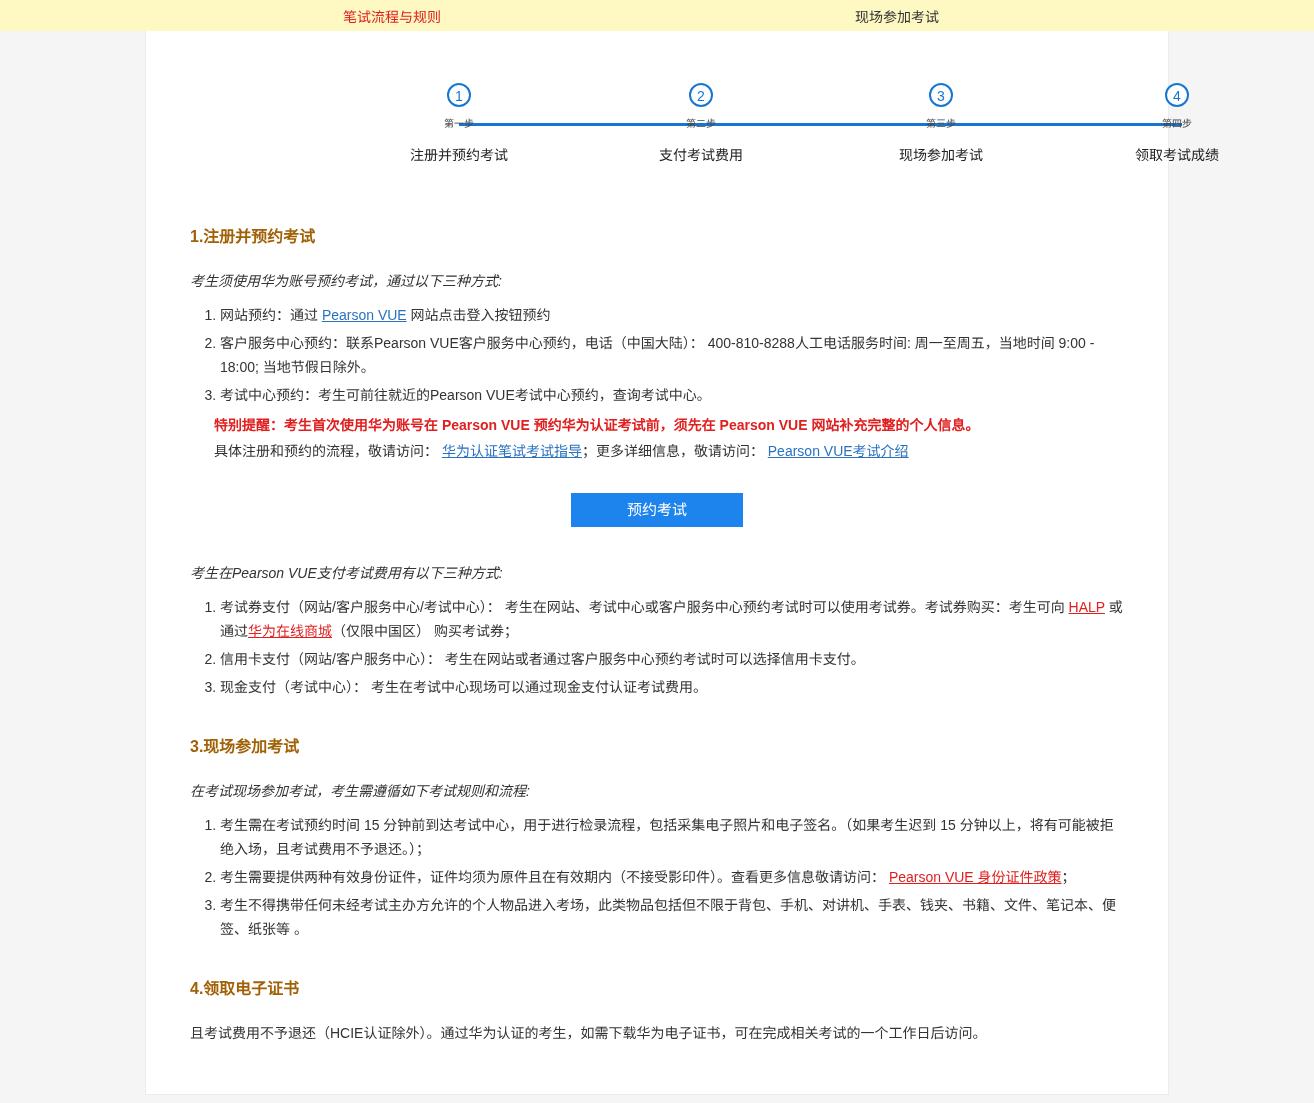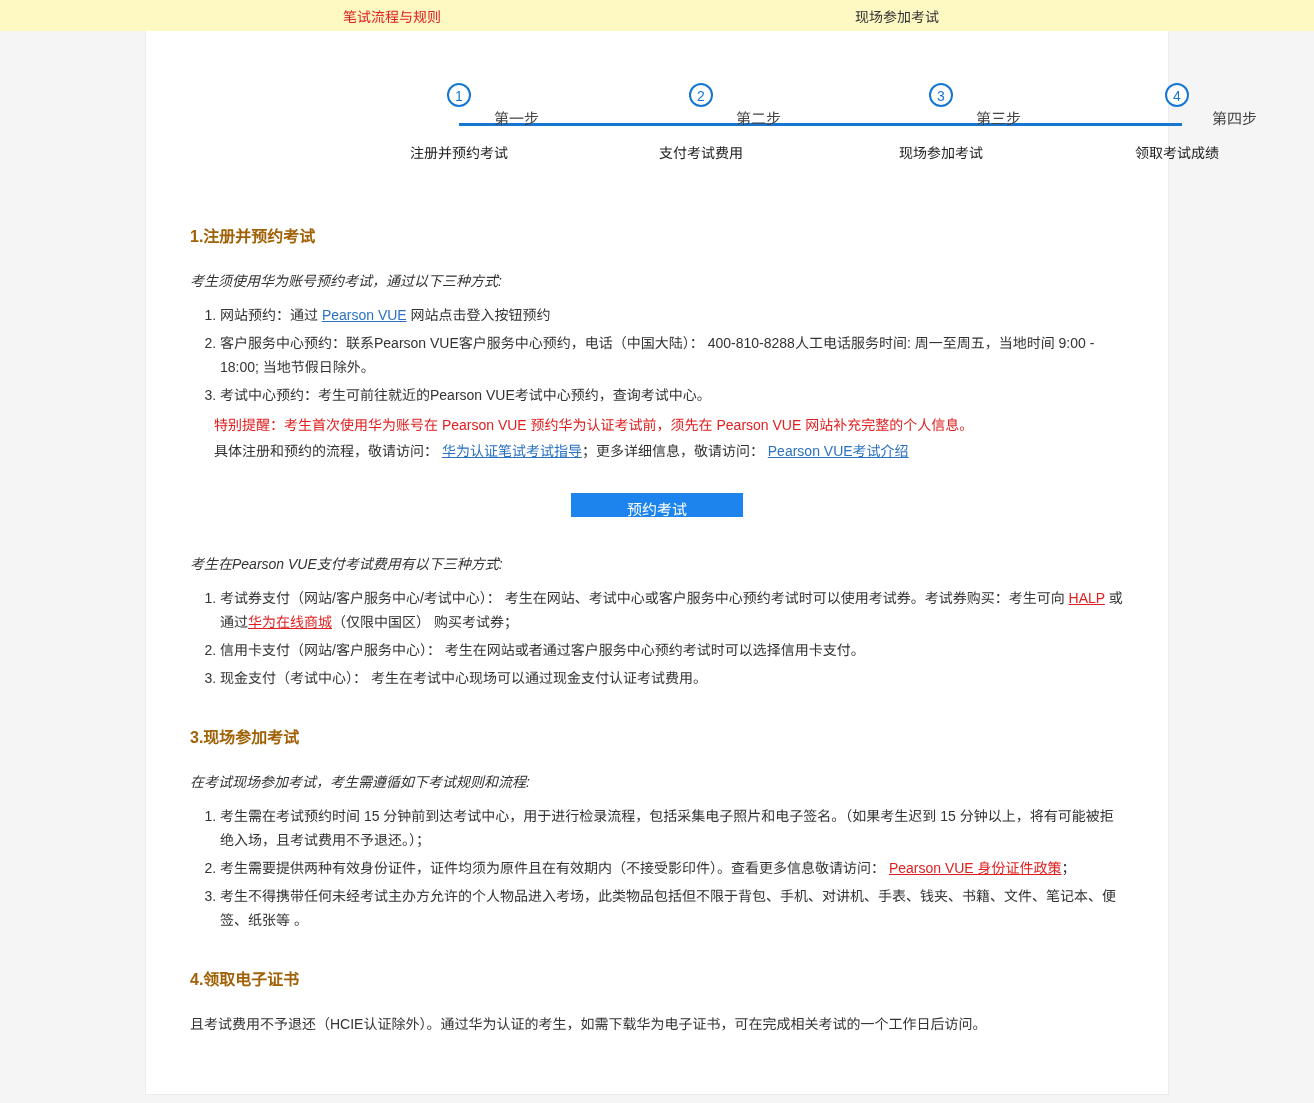--- a/index.html
+++ b/index.html
@@ -91,24 +91,23 @@
     color: #1677d2;
     font-size: 14px;
     line-height: 22px;
     text-align: center;
     margin: 0 auto;
     position: relative;
     z-index: 2;
     box-sizing: border-box;
   }
   .step-label {
-    font-size: 15px;
+    font-size: 10px;
     color: #444;
-    margin-top: 0;
-    text-align: right;
+    margin-top: 8px;
   }
   .step-desc {
     font-size: 14px;
     color: #222;
     margin-top: 14px;
   }
   
   h2.sec-title {
     font-size: 16px;
     font-weight: bold;
@@ -145,20 +144,21 @@
     color: #e02020;
     text-decoration: underline;
     cursor: pointer;
   }
   .warn {
     color: #e02020;
     font-size: 14px;
     line-height: 24px;
     margin-top: 6px;
     padding-left: 24px;
+    font-weight: bold;
   }
   .subline {
     font-size: 14px;
     line-height: 24px;
     margin-top: 2px;
     padding-left: 24px;
     color: #333;
   }
   
   .btn-wrap {
@@ -166,21 +166,21 @@
     margin: 30px 0 0 0;
   }
   .btn {
     display: inline-block;
     background: #1c84ec;
     color: #ffffff;
     border: none;
     font-size: 15px;
     font-family: "Liberation Sans", sans-serif;
     padding: 0 38px;
-    height: 24px;
+    height: 34px;
     line-height: 34px;
     min-width: 172px;
     cursor: pointer;
   }
   .sec-note {
     font-size: 14px;
     line-height: 24px;
     color: #333;
   }
 </style>

